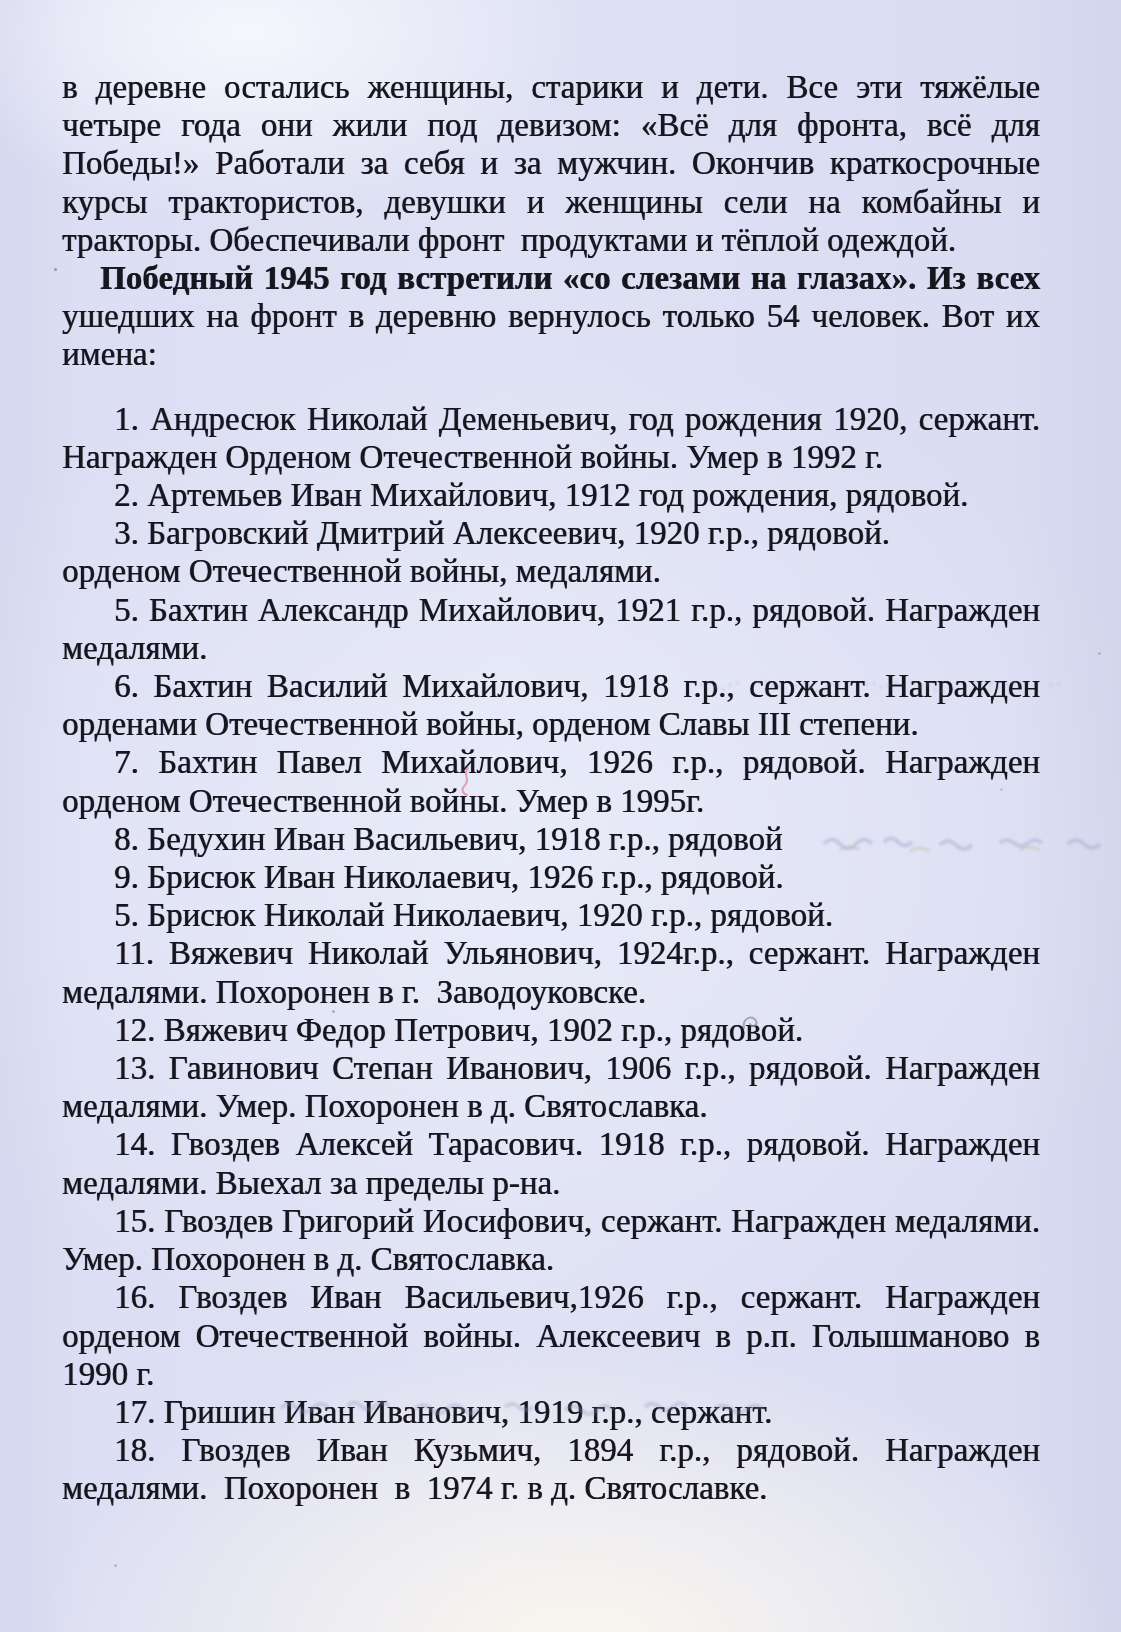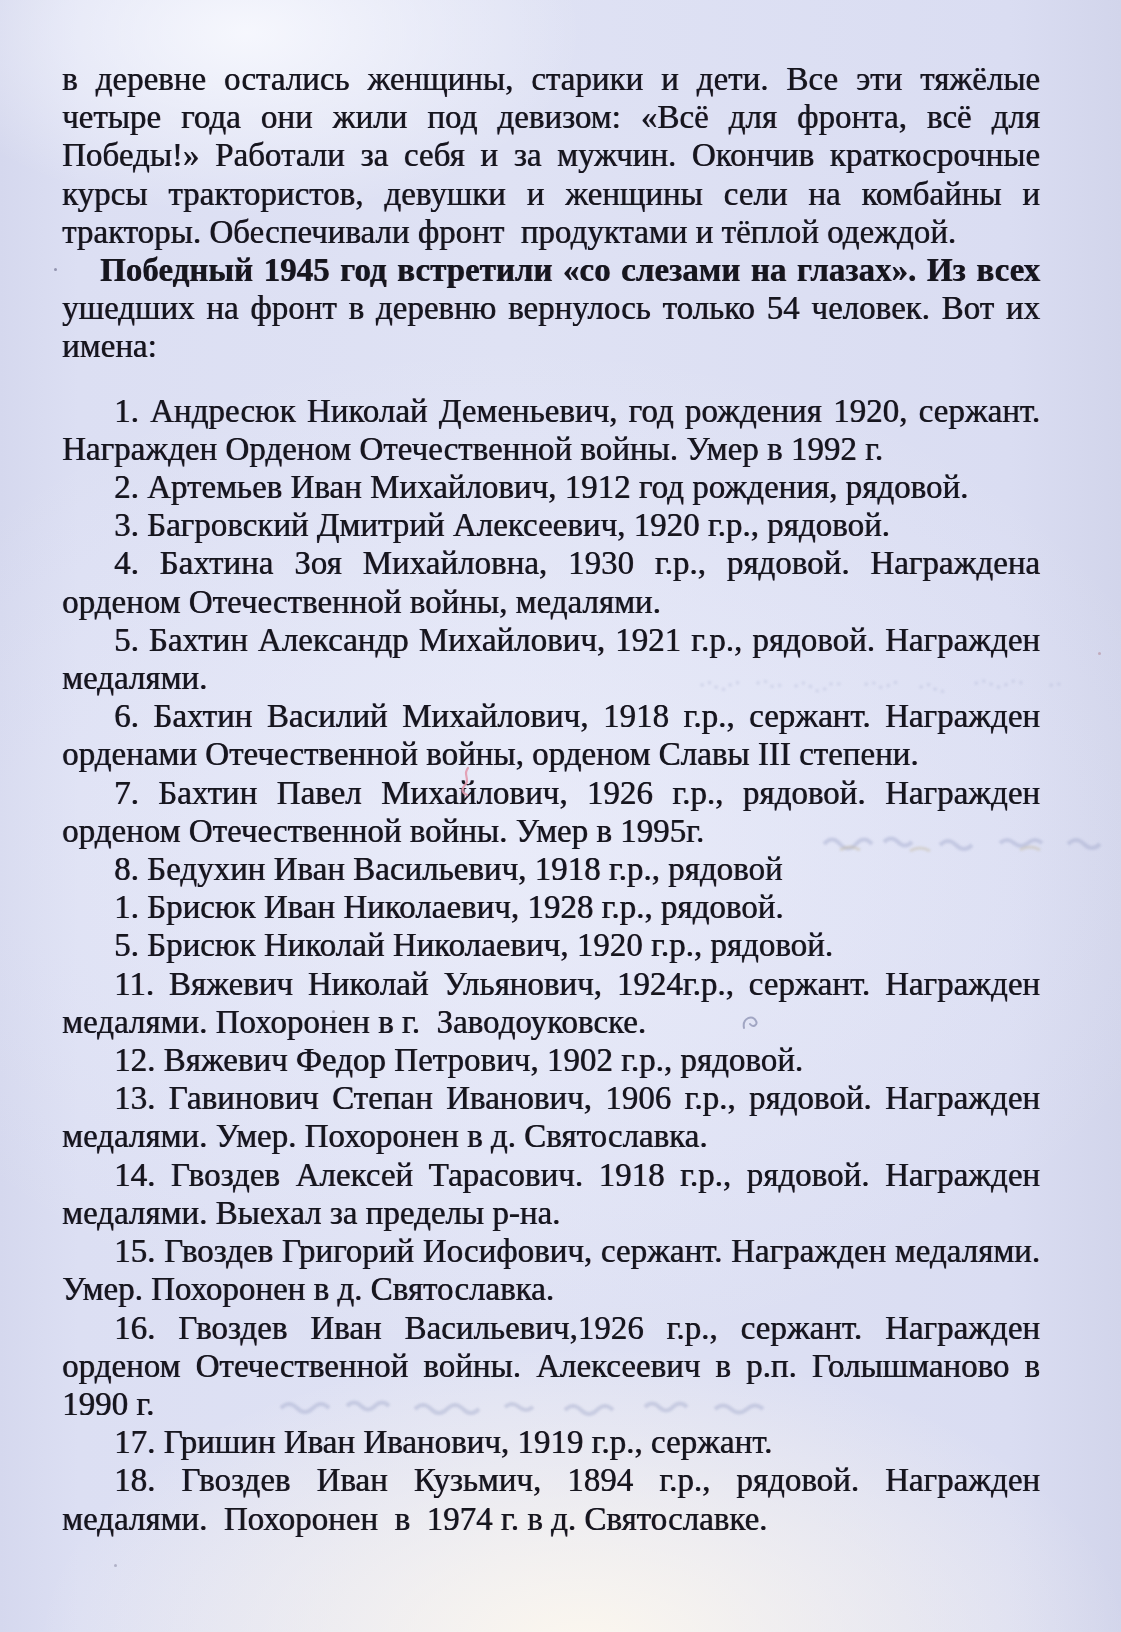--- a/index.html
+++ b/index.html
@@ -8,21 +8,21 @@
     width:1121px;height:1632px;
     overflow:hidden;
     background:
       radial-gradient(ellipse 480px 260px at 22% 2%, rgba(250,251,255,0.85), rgba(250,251,255,0) 70%),
       radial-gradient(ellipse 760px 420px at 52% 101%, rgba(253,248,238,0.95), rgba(253,248,238,0) 72%),
       radial-gradient(ellipse 900px 650px at 46% 52%, rgba(241,243,253,0.55), rgba(241,243,253,0) 78%),
       linear-gradient(90deg,#d5d8ee 0%,#dcdff3 7%,#dfe2f4 45%,#daddf2 90%,#d2d5eb 100%);
     font-family:"Liberation Serif","DejaVu Serif",serif;
   }
   .text-block{
-    position:absolute;left:62px;top:60px;width:978px;
+    position:absolute;left:62px;top:68px;width:978px;
     font-size:33px;color:#16161e;
     text-shadow:
       0.45px 0 0 rgba(22,22,32,0.85),
       0.9px 0.3px 0.6px rgba(140,40,40,0.14),
       -0.7px 0 0.6px rgba(40,40,140,0.12);
   }
   .line{min-height:38.2px;line-height:38.2px;text-align:left;}
   .line.just{text-align:justify;text-align-last:justify;}
   .line.pre{white-space:pre-wrap;}
   .line.ind-item{text-indent:52px;}
@@ -51,30 +51,29 @@
       <div class="line just">Победы!»  Работали  за себя и за мужчин. Окончив краткосрочные</div>
       <div class="line just">курсы трактористов, девушки и женщины сели на комбайны и</div>
       <div class="line pre">тракторы. Обеспечивали фронт  продуктами и тёплой одеждой.</div>
       <div class="line just ind-para">Победный  1945 год  встретили  «со слезами на глазах».  Из всех</div>
       <div class="line just">ушедших на фронт в деревню вернулось только 54 человек.  Вот их</div>
       <div class="line">имена:</div>
       <div class="line just ind-item gap">1. Андресюк Николай Деменьевич, год рождения 1920, сержант.</div>
       <div class="line">Награжден Орденом Отечественной войны. Умер в 1992 г.</div>
       <div class="line ind-item">2. Артемьев Иван Михайлович, 1912 год рождения, рядовой.</div>
       <div class="line ind-item">3. Багровский Дмитрий Алексеевич, 1920 г.р., рядовой.</div>
-      <div class="line just ind-item">4. Бахтина Зоя Михайловна, 1930 г.р., рядовой. Награждена</div>
       <div class="line">орденом Отечественной войны, медалями.</div>
       <div class="line just ind-item">5. Бахтин Александр Михайлович, 1921 г.р., рядовой. Награжден</div>
       <div class="line">медалями.</div>
       <div class="line just ind-item">6. Бахтин Василий Михайлович, 1918 г.р., сержант. Награжден</div>
       <div class="line">орденами Отечественной войны, орденом Славы III степени.</div>
       <div class="line just ind-item">7. Бахтин Павел Михайлович, 1926 г.р., рядовой. Награжден</div>
       <div class="line">орденом Отечественной войны. Умер в 1995г.</div>
       <div class="line ind-item">8. Бедухин Иван Васильевич, 1918 г.р., рядовой</div>
-      <div class="line ind-item">1. Брисюк Иван Николаевич, 1928 г.р., рядовой.</div>
+      <div class="line ind-item">9. Брисюк Иван Николаевич, 1926 г.р., рядовой.</div>
       <div class="line ind-item">5. Брисюк Николай Николаевич, 1920 г.р., рядовой.</div>
       <div class="line just ind-item">11. Вяжевич Николай Ульянович, 1924г.р., сержант. Награжден</div>
       <div class="line pre">медалями. Похоронен в г.  Заводоуковске.</div>
       <div class="line ind-item">12. Вяжевич Федор Петрович, 1902 г.р., рядовой.</div>
       <div class="line just ind-item">13. Гавинович Степан Иванович, 1906 г.р., рядовой. Награжден</div>
       <div class="line">медалями. Умер. Похоронен в д. Святославка.</div>
       <div class="line just ind-item">14. Гвоздев Алексей Тарасович. 1918 г.р., рядовой. Награжден</div>
       <div class="line">медалями. Выехал за пределы р-на.</div>
       <div class="line just ind-item">15. Гвоздев Григорий Иосифович, сержант. Награжден медалями.</div>
       <div class="line">Умер. Похоронен в д. Святославка.</div>

